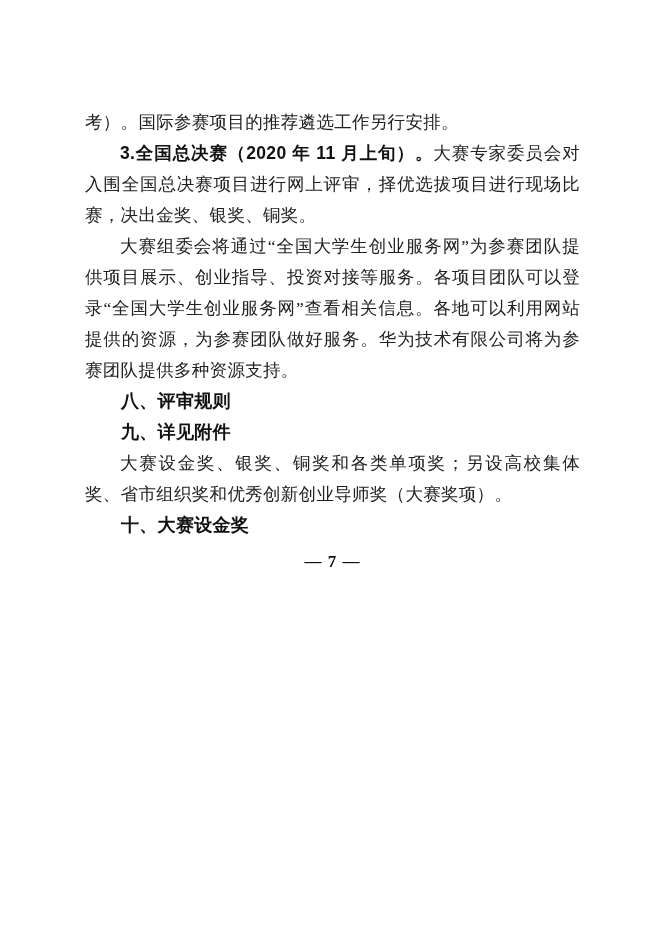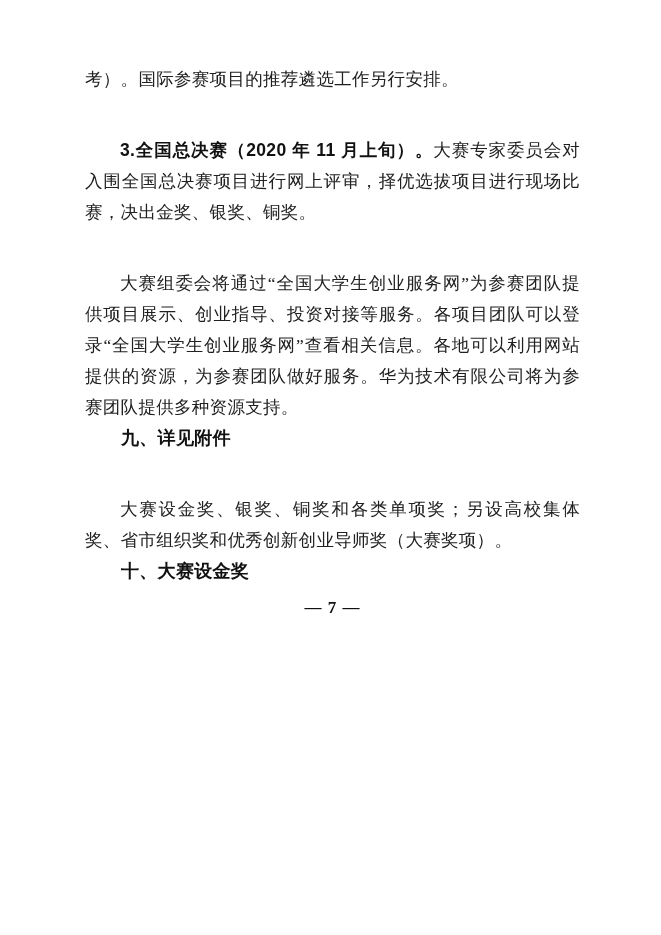--- a/index.html
+++ b/index.html
@@ -10,31 +10,31 @@
   }
   body {
     font-family: "Liberation Serif", "DejaVu Serif", serif;
     overflow: hidden;
   }
   .page {
     position: relative;
     width: 661px;
     height: 935px;
     background: #ffffff;
-    padding: 64px 81px 0 85px;
+    padding: 107px 81px 0 85px;
   }
   .body-text {
     font-size: 17.5px;
     line-height: 31px;
     color: #212121;
     text-align: justify;
     text-justify: inter-ideograph;
     letter-spacing: 0.3px;
   }
-  .indent { text-indent: 2em; margin-top: 40px; }
+  .indent { text-indent: 2em; }
   .no-indent { text-indent: 0; }
   .heading {
     font-family: "Liberation Sans", "DejaVu Sans", sans-serif;
     font-weight: 700;
     font-size: 18px;
     line-height: 31px;
     color: #111111;
     text-indent: 2em;
     letter-spacing: 0.3px;
   }
@@ -57,20 +57,21 @@
 <body>
 
 <div class="page">
 
   <p class="body-text no-indent">考）。国际参赛项目的推荐遴选工作另行安排。</p>
 
   <p class="body-text indent"><span class="bold-lead">3.全国总决赛（2020 年 11 月上旬）。</span><span>大赛专家委员会对入围全国总决赛项目进行网上评审，择优选拔项目进行现场比赛，决出金奖、银奖、铜奖。</span></p>
 
   <p class="body-text indent">大赛组委会将通过“全国大学生创业服务网”为参赛团队提供项目展示、创业指导、投资对接等服务。各项目团队可以登录“全国大学生创业服务网”查看相关信息。各地可以利用网站提供的资源，为参赛团队做好服务。华为技术有限公司将为参赛团队提供多种资源支持。</p>
 
+  <h2 class="heading">八、评审规则</h2>
 
 
   <h2 class="heading">九、详见附件</h2>
 
   <p class="body-text indent">大赛设金奖、银奖、铜奖和各类单项奖；另设高校集体奖、省市组织奖和优秀创新创业导师奖（大赛奖项）。</p>
 
   <h2 class="heading">十、大赛设金奖</h2>
 
 
   <div class="page-number">— 7 —</div>

